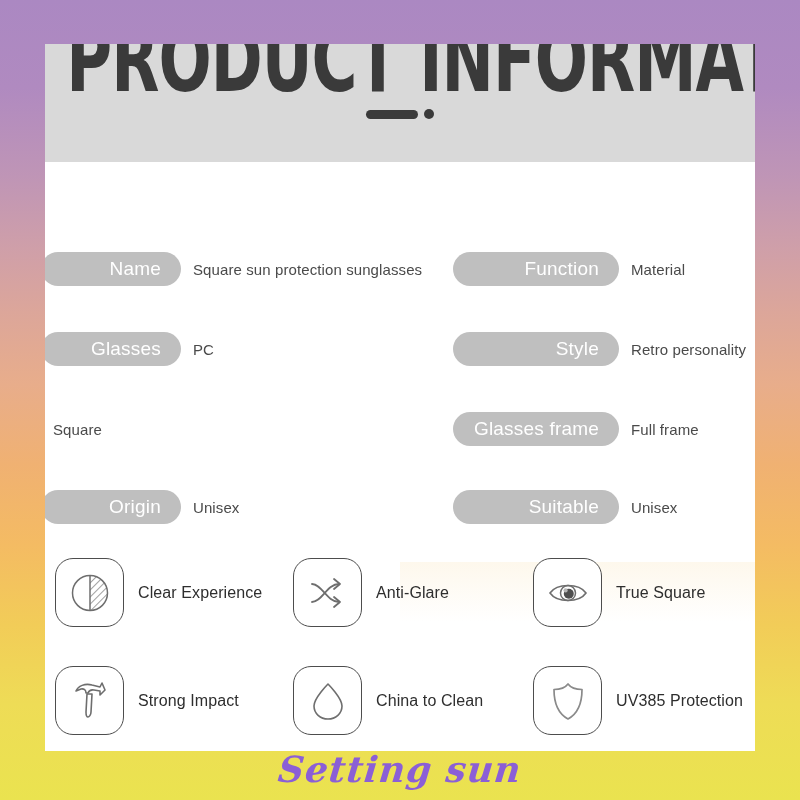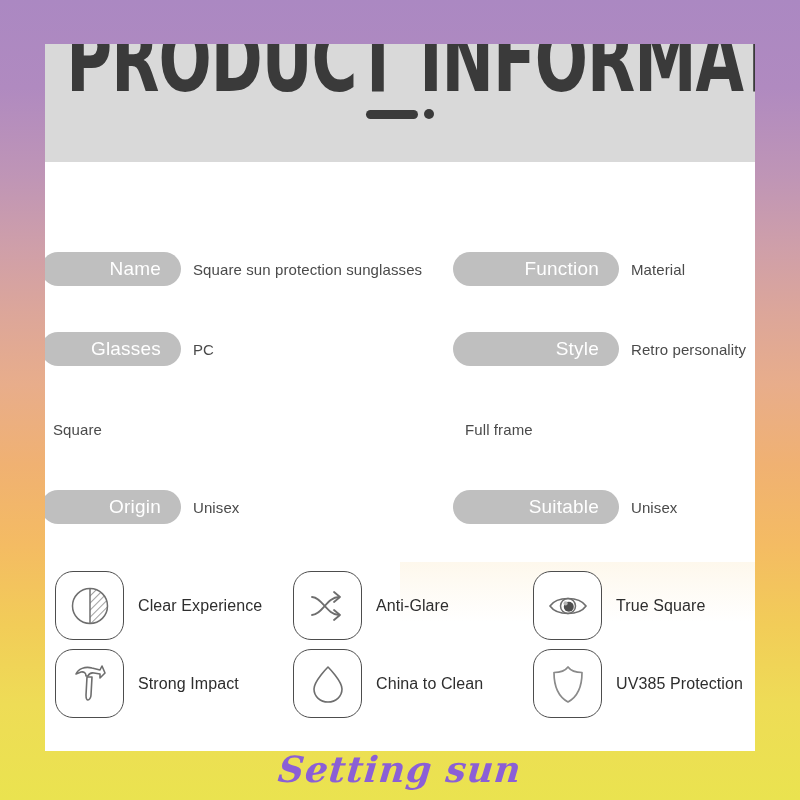--- a/index.html
+++ b/index.html
@@ -166,22 +166,22 @@
 
   .feature {
     position: absolute;
     display: flex;
     align-items: center;
     gap: 14px;
   }
   .feature.c0 { left: 10px; }
   .feature.c1 { left: 248px; }
   .feature.c2 { left: 488px; }
-  .feature.rA { top: 27px; }
-  .feature.rB { top: 105px; }
+  .feature.rA { top: 14px; }
+  .feature.rB { top: 122px; }
 
   .icon-box {
     width: 69px;
     height: 69px;
     border: 1.4px solid #4d4d4d;
     border-radius: 18px;
     display: flex;
     align-items: center;
     justify-content: center;
     flex: none;
@@ -248,20 +248,21 @@
 
       <div class="spec-row col-right r0">
         <div class="pill">Function</div>
         <div class="spec-value">Material</div>
       </div>
       <div class="spec-row col-right r1">
         <div class="pill">Style</div>
         <div class="spec-value">Retro personality</div>
       </div>
       <div class="spec-row col-right r2">
+        <div class="pill">Glasses frame</div>
         <div class="spec-value">Full frame</div>
       </div>
       <div class="spec-row col-right r3">
         <div class="pill">Suitable</div>
         <div class="spec-value">Unisex</div>
       </div>
     </div>
 
     <div id="features">
 

